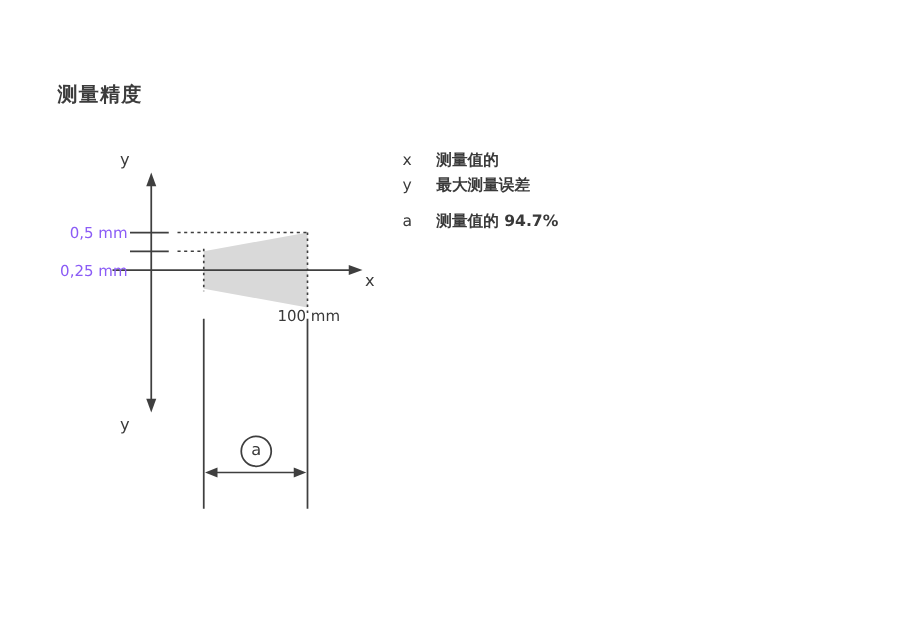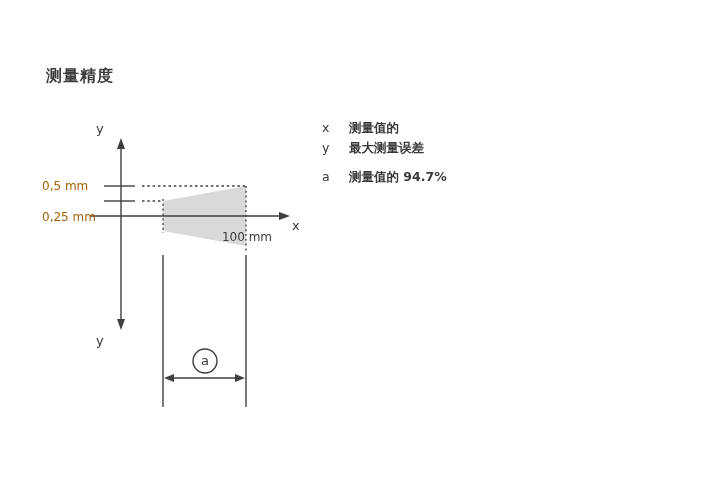--- a/index.html
+++ b/index.html
@@ -16,22 +16,23 @@
   .title {
     left: 46px; top: 66px;
     font-size: 16px;
     font-weight: bold;
     color: #3c3c3c;
     letter-spacing: 1px;
   }
   .axis-label { font-size: 13px; color: #3a3a3a; }
   .tick-label {
     width: 60px;
+    text-align: right;
     font-size: 12px;
-    color: #a16207;
+    color: #8b5cf6;
   }
   .distance-label {
     font-size: 12px;
     color: #3a3a3a;
     transform: translateX(-50%);
     white-space: nowrap;
   }
   .range-marker-label {
     font-size: 13px;
     color: #3a3a3a;
@@ -92,21 +93,21 @@
     <circle cx="205" cy="361" r="12" fill="#ffffff" stroke-width="1.4" stroke="#3f3f3f"></circle>
   </svg>
 
   <div class="abs axis-label" style="left:96px; top:121px;">y</div>
   <div class="abs axis-label" style="left:292px; top:218px;">x</div>
   <div class="abs axis-label" style="left:96px; top:333px;">y</div>
 
   <div class="abs tick-label" style="left:42px; top:179px;">0,5 mm</div>
   <div class="abs tick-label" style="left:42px; top:210px;">0,25 mm</div>
 
-  <div class="abs distance-label" style="left:247px; top:230px;">100 mm</div>
+  <div class="abs distance-label" style="left:247px; top:246px;">100 mm</div>
 
   <div class="abs range-marker-label" style="left:205px; top:361px;">a</div>
 
   <div class="legend-row" style="top:122px;">
     <span class="legend-key">x</span>
     <span class="legend-label">测量值的</span>
   </div>
   <div class="legend-row" style="top:142px;">
     <span class="legend-key">y</span>
     <span class="legend-label">最大测量误差</span>

